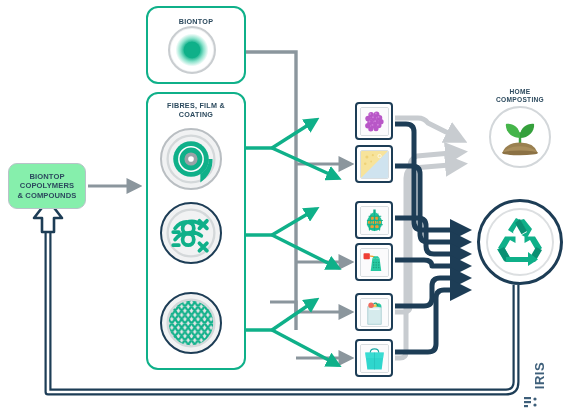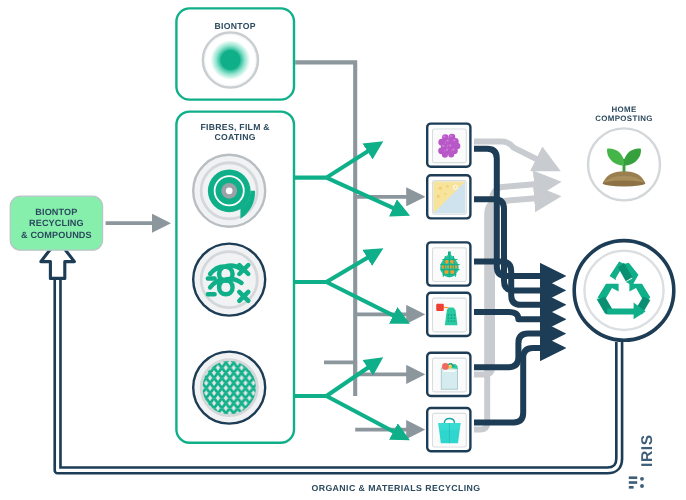--- a/index.html
+++ b/index.html
@@ -172,21 +172,21 @@
       <path d="M516,285 L516,382 Q516,392 506,392 L48,392 L48,222" stroke-width="7" stroke-linejoin="round"></path>
       <path d="M516,285 L516,382 Q516,392 506,392 L48,392 L48,222" stroke="#ffffff" stroke-width="2.6" stroke-linejoin="round"></path>
 
       <path d="M48,200 L62,218 L54,218 L54,232 L42,232 L42,218 L34,218 z" fill="#ffffff" stroke="#1d3d56" stroke-width="2.6" stroke-linejoin="round"></path>
     </g>
   </svg>
 
   <div class="node src-box">
     <div class="lbl">
       <span>BIONTOP</span><br>
-      <span>RECYCLING</span><br>
+      <span>COPOLYMERS</span><br>
       <span>&amp; COMPOUNDS</span>
     </div>
   </div>
 
   <div class="node panel panel-coating">
     <div class="panel-title">BIONTOP</div>
   </div>
   <div class="node mat mat-coating grey-ring">
     <svg width="100%" height="100%" viewBox="0 0 48 48">
       <defs>
@@ -415,21 +415,20 @@
         <path d="M26,3 L33,15 L27.5,18.3 L21,7 z"></path>
         <path d="M10,31 L17,43 L11,46 L4,34 z"></path>
         <path d="M42,31 L35,43 L41,46 L48,34 z"></path>
       </g>
       <g fill="#0fb089">
         <path d="M12,41 L34,41 L34,36 L44,43.5 L34,50 L34,46 L12,46 z"></path>
       </g>
     </svg>
   </div>
 
-  <div class="caption">ORGANIC &amp; MATERIALS RECYCLING</div>
 
   <div class="iris">
     <div class="iris-text">IRIS</div>
     <svg style="position:absolute;left:0;top:52px;width:18px;height:12px" viewBox="0 0 18 12">
       <g fill="#3e5f7a">
         <rect x="1" y="1" width="7" height="2.2"></rect>
           <rect x="1" y="5" width="7" height="2.2"></rect>
         <rect x="1" y="9" width="4" height="2.2"></rect>
         <circle cx="12" cy="3" r="1.6"></circle>
           <circle cx="12" cy="9" r="1.6"></circle>

